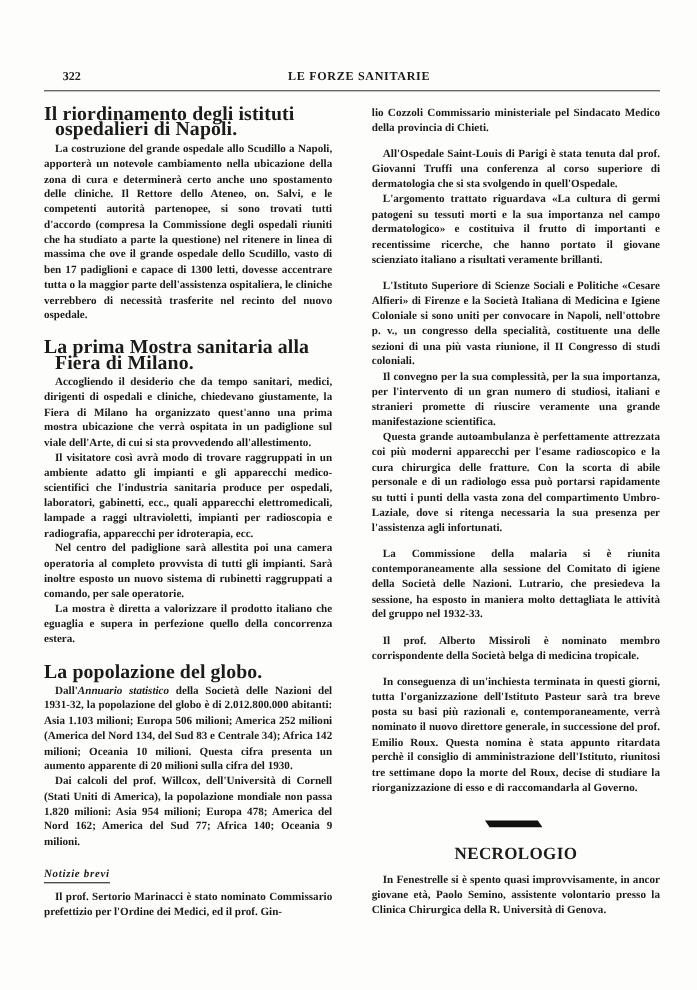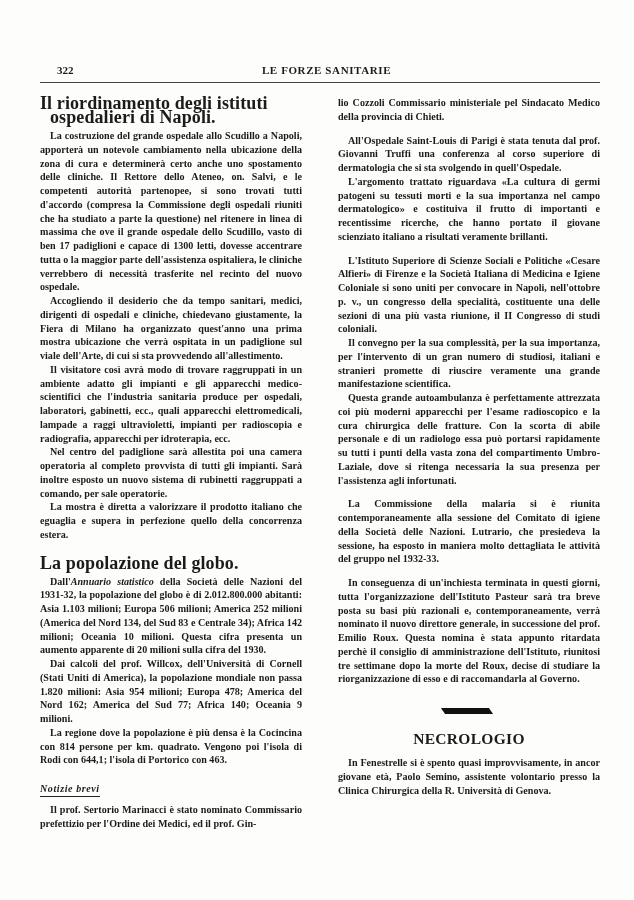--- a/index.html
+++ b/index.html
@@ -50,47 +50,48 @@
 
 <div class="header">
   <span class="page-num">322</span>
   <span class="running-title">LE FORZE SANITARIE</span>
 </div>
 
 <div class="col col-left">
   <h2 class="article-title">Il riordinamento degli istituti ospedalieri di Napoli.</h2>
   <p>La costruzione del grande ospedale allo Scudillo a Napoli, apporterà un notevole cambiamento nella ubicazione della zona di cura e determinerà certo anche uno spostamento delle cliniche. Il Rettore dello Ateneo, on. Salvi, e le competenti autorità partenopee, si sono trovati tutti d'accordo (compresa la Commissione degli ospedali riuniti che ha studiato a parte la questione) nel ritenere in linea di massima che ove il grande ospedale dello Scudillo, vasto di ben 17 padiglioni e capace di 1300 letti, dovesse accentrare tutta o la maggior parte dell'assistenza ospitaliera, le cliniche verrebbero di necessità trasferite nel recinto del nuovo ospedale.</p>
 
+  <h2 class="article-title spaced">La prima Mostra sanitaria alla Fiera di Milano.</h2>
   <p>Accogliendo il desiderio che da tempo sanitari, medici, dirigenti di ospedali e cliniche, chiedevano giustamente, la Fiera di Milano ha organizzato quest'anno una prima mostra ubicazione che verrà ospitata in un padiglione sul viale dell'Arte, di cui si sta provvedendo all'allestimento.</p>
   <p>Il visitatore così avrà modo di trovare raggruppati in un ambiente adatto gli impianti e gli apparecchi medico-scientifici che l'industria sanitaria produce per ospedali, laboratori, gabinetti, ecc., quali apparecchi elettromedicali, lampade a raggi ultravioletti, impianti per radioscopia e radiografia, apparecchi per idroterapia, ecc.</p>
   <p>Nel centro del padiglione sarà allestita poi una camera operatoria al completo provvista di tutti gli impianti. Sarà inoltre esposto un nuovo sistema di rubinetti raggruppati a comando, per sale operatorie.</p>
   <p>La mostra è diretta a valorizzare il prodotto italiano che eguaglia e supera in perfezione quello della concorrenza estera.</p>
 
   <h2 class="article-title spaced">La popolazione del globo.</h2>
   <p><span>Dall'</span><em class="book">Annuario statistico</em><span> della Società delle Nazioni del 1931-32, la popolazione del globo è di 2.012.800.000 abitanti: Asia 1.103 milioni; Europa 506 milioni; America 252 milioni (America del Nord 134, del Sud 83 e Centrale 34); Africa 142 milioni; Oceania 10 milioni. Questa cifra presenta un aumento apparente di 20 milioni sulla cifra del 1930.</span></p>
   <p>Dai calcoli del prof. Willcox, dell'Università di Cornell (Stati Uniti di America), la popolazione mondiale non passa 1.820 milioni: Asia 954 milioni; Europa 478; America del Nord 162; America del Sud 77; Africa 140; Oceania 9 milioni.</p>
-  <p>La regione dove la popolazione è più densa è la Cocincina con 814 persone per km. quadrato. Vengono poi l'isola di Rodi con 644,1; l'isola di Portorico con 463.</p>
 
   <h2 class="notizie">Notizie brevi</h2>
   <p>Il prof. Sertorio Marinacci è stato nominato Commissario prefettizio per l'Ordine dei Medici, ed il prof. Gin-</p>
 </div>
 
 <div class="col col-right">
   <p class="noindent">lio Cozzoli Commissario ministeriale pel Sindacato Medico della provincia di Chieti.</p>
 
   <p class="gapbig">All'Ospedale Saint-Louis di Parigi è stata tenuta dal prof. Giovanni Truffi una conferenza al corso superiore di dermatologia che si sta svolgendo in quell'Ospedale.</p>
   <p>L'argomento trattato riguardava «La cultura di germi patogeni su tessuti morti e la sua importanza nel campo dermatologico» e costituiva il frutto di importanti e recentissime ricerche, che hanno portato il giovane scienziato italiano a risultati veramente brillanti.</p>
 
   <p class="gapbig">L'Istituto Superiore di Scienze Sociali e Politiche «Cesare Alfieri» di Firenze e la Società Italiana di Medicina e Igiene Coloniale si sono uniti per convocare in Napoli, nell'ottobre p. v., un congresso della specialità, costituente una delle sezioni di una più vasta riunione, il II Congresso di studi coloniali.</p>
   <p>Il convegno per la sua complessità, per la sua importanza, per l'intervento di un gran numero di studiosi, italiani e stranieri promette di riuscire veramente una grande manifestazione scientifica.</p>
 
   <p>Questa grande autoambulanza è perfettamente attrezzata coi più moderni apparecchi per l'esame radioscopico e la cura chirurgica delle fratture. Con la scorta di abile personale e di un radiologo essa può portarsi rapidamente su tutti i punti della vasta zona del compartimento Umbro-Laziale, dove si ritenga necessaria la sua presenza per l'assistenza agli infortunati.</p>
 
   <p class="gapbig">La Commissione della malaria si è riunita contemporaneamente alla sessione del Comitato di igiene della Società delle Nazioni. Lutrario, che presiedeva la sessione, ha esposto in maniera molto dettagliata le attività del gruppo nel 1932-33.</p>
 
+  <p class="gapbig">Il prof. Alberto Missiroli è nominato membro corrispondente della Società belga di medicina tropicale.</p>
 
   <p class="gapbig">In conseguenza di un'inchiesta terminata in questi giorni, tutta l'organizzazione dell'Istituto Pasteur sarà tra breve posta su basi più razionali e, contemporaneamente, verrà nominato il nuovo direttore generale, in successione del prof. Emilio Roux. Questa nomina è stata appunto ritardata perchè il consiglio di amministrazione dell'Istituto, riunitosi tre settimane dopo la morte del Roux, decise di studiare la riorganizzazione di esso e di raccomandarla al Governo.</p>
 
   <div class="ornament-wrap">
     <div class="ornament"></div>
   </div>
   <h2 class="necrologio">NECROLOGIO</h2>
   <p>In Fenestrelle si è spento quasi improvvisamente, in ancor giovane età, Paolo Semino, assistente volontario presso la Clinica Chirurgica della R. Università di Genova.</p>
 </div>
 

